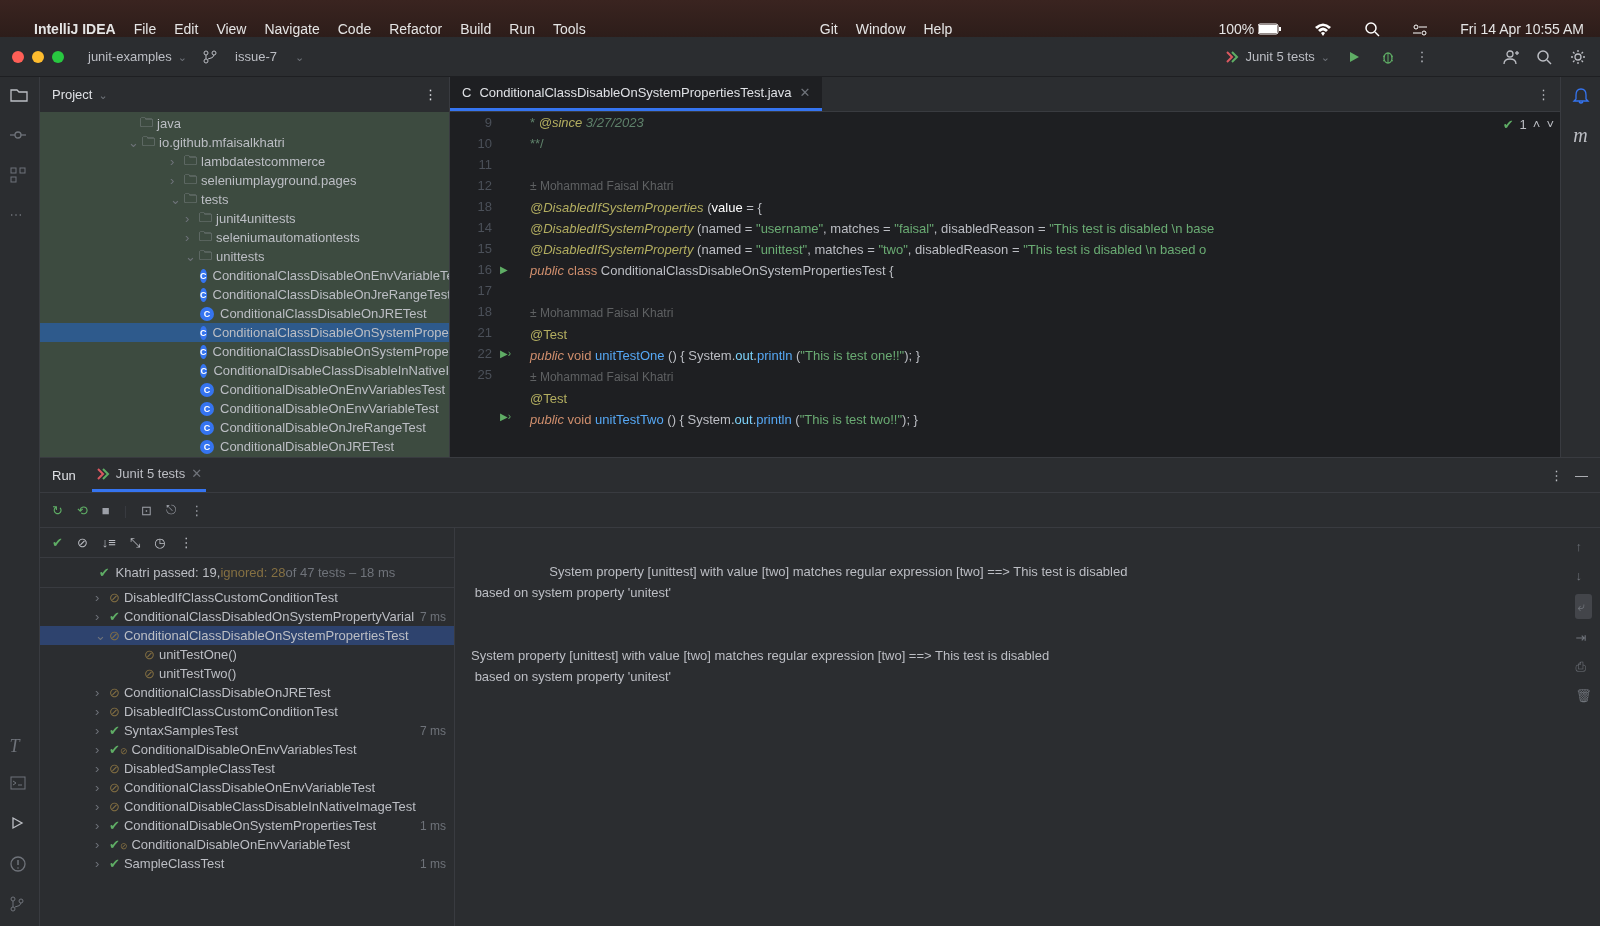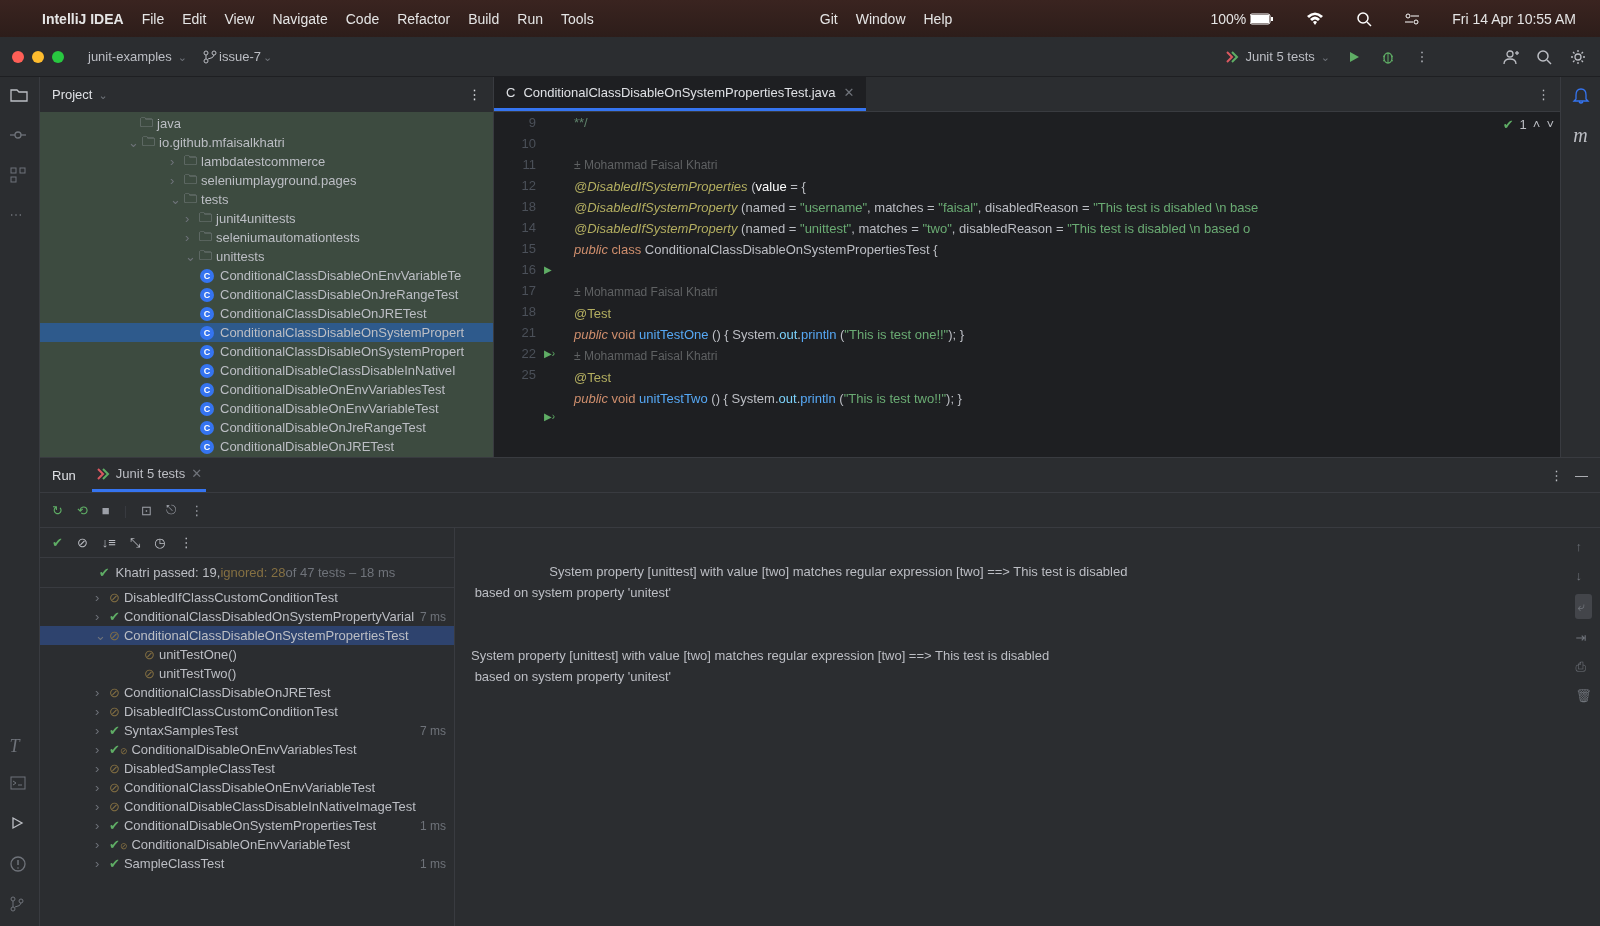--- a/index.html
+++ b/index.html
@@ -1,47 +1,47 @@
 <!DOCTYPE html>
 <html><head>
 <meta charset="utf-8">
 <style>
 * { margin: 0; padding: 0; box-sizing: border-box; font-family: -apple-system, BlinkMacSystemFont, "Segoe UI", sans-serif; }
 body { background: #1e1f22; color: #bcbec4; font-size: 13px; overflow: hidden; width: 1600px; height: 926px; }
 
 
-.macos-bar { height: 37px; background: linear-gradient(to bottom, #3a2420, #2d1d1a); display: flex; align-items: center; padding: 0 24px; color: #e5e5e5; font-size: 14px; }
+.macos-bar { height: 37px; background: linear-gradient(to bottom, #3a2420, #2d1d1a); display: flex; align-items: flex-end; padding: 0 16px; color: #e5e5e5; font-size: 14px; }
 .macos-bar .apple { margin-right: 18px; font-size: 16px; }
 .macos-bar .app-name { font-weight: 600; margin-right: 18px; }
 .macos-bar .menu-item { margin-right: 18px; cursor: pointer; }
 .macos-bar .spacer { flex: 1; }
 .macos-bar .status-item { margin-left: 32px; display: flex; align-items: center; }
 
 
 .ide-toolbar { height: 40px; background: #2b2d30; display: flex; align-items: center; padding: 0 12px; border-bottom: 1px solid #1e1f22; }
 .traffic-lights { display: flex; gap: 8px; margin-right: 24px; }
 .traffic-lights span { width: 12px; height: 12px; border-radius: 50%; display: block; }
 .tl-red { background: #ff5f57; } .tl-yellow { background: #febc2e; } .tl-green { background: #28c840; }
 .ide-toolbar .proj-name { color: #bcbec4; margin-right: 16px; display: flex; align-items: center; gap: 6px; }
-.ide-toolbar .branch { color: #bcbec4; display: flex; align-items: center; gap: 2px; }
+.ide-toolbar .branch { color: #bcbec4; display: flex; align-items: center; gap: 18px; }
 .ide-toolbar .right-tools { margin-left: auto; display: flex; align-items: center; gap: 14px; }
 .run-config { display: flex; align-items: center; gap: 6px; }
 .icon-btn { width: 20px; height: 20px; display: flex; align-items: center; justify-content: center; color: #bcbec4; cursor: pointer; }
 .play-icon { color: #5fad65; }
 .bug-icon { color: #5fad65; }
 
 
 .ide-body { display: flex; height: calc(926px - 37px - 40px); }
 .left-gutter { width: 40px; background: #2b2d30; border-right: 1px solid #393b40; display: flex; flex-direction: column; align-items: center; padding-top: 10px; gap: 20px; }
 .left-gutter .gutter-icon { width: 20px; height: 20px; color: #6f737a; cursor: pointer; }
 .left-gutter .bottom-icons { margin-top: auto; display: flex; flex-direction: column; gap: 20px; padding-bottom: 10px; }
 
 .main-area { flex: 1; display: flex; flex-direction: column; }
 .editor-row { display: flex; height: 380px; }
-.project-panel { width: 454px; background: #2b2d30; border-right: 1px solid #393b40; overflow: hidden; }
+.project-panel { width: 410px; background: #2b2d30; border-right: 1px solid #393b40; overflow: hidden; }
 .panel-header { height: 35px; display: flex; align-items: center; padding: 0 12px; font-weight: 500; color: #dfe1e5; }
 .panel-header .chev { margin-left: 6px; }
 .panel-header .actions { margin-left: auto; display: flex; gap: 10px; }
 
 .tree { padding: 2px 0; font-size: 13px; background: #3d4b40; }
 .tree-row { display: flex; align-items: center; height: 19px; padding-left: 8px; cursor: pointer; white-space: nowrap; overflow: hidden; }
 .tree-row.selected { background: #2e5a8c; }
 .tree-row .arrow { width: 14px; color: #9da0a8; }
 .tree-row .folder-icon { color: #9da0a8; margin-right: 4px; }
 .tree-row .class-icon { width: 14px; height: 14px; border-radius: 50%; background: #3574f0; color: white; font-size: 9px; display: inline-flex; align-items: center; justify-content: center; margin-right: 6px; font-weight: bold; }
@@ -399,20 +399,21 @@
             <div>&nbsp;</div>
               <div>&nbsp;</div>
               <div>&nbsp;</div>
             <div class="run-mark">▶›</div>
             <div>&nbsp;</div>
               <div>&nbsp;</div>
             <div class="run-mark">▶›</div>
             <div>&nbsp;</div>
           </div>
           <div class="code-lines">
+<div> <span style="color:#5f826b">*</span> <span class="kw-anno" style="font-style:italic">@since</span> <span style="color:#5f826b;font-style:italic">3/27/2023</span></div>
 <div> <span style="color:#5f826b">**/</span></div>
 <div>&nbsp;</div>
 <div>   <span class="author">± <span>Mohammad Faisal Khatri</span></span></div>
 <div><span class="kw-anno" style="font-style:italic">@DisabledIfSystemProperties</span> (<span style="color:#ffffff">value</span> = {</div>
 <div>    <span class="kw-anno" style="font-style:italic">@DisabledIfSystemProperty</span> (<span class="param-name">named</span> = <span class="str">"username"</span>, <span class="param-name">matches</span> = <span class="str">"faisal"</span>, <span class="param-name">disabledReason</span> = <span class="str">"This test is disabled \n base</span></div>
 <div>    <span class="kw-anno" style="font-style:italic">@DisabledIfSystemProperty</span> (<span class="param-name">named</span> = <span class="str">"unittest"</span>, <span class="param-name">matches</span> = <span class="str">"two"</span>, <span class="param-name">disabledReason</span> = <span class="str">"This test is disabled \n based o</span></div>
 <div><span class="kw-mod">public</span> <span class="kw-type">class</span> <span class="ident">ConditionalClassDisableOnSystemPropertiesTest</span> {</div>
 <div>&nbsp;</div>
 <div>       <span class="author">± <span>Mohammad Faisal Khatri</span></span></div>
 <div>    <span class="kw-anno">@Test</span></div>

